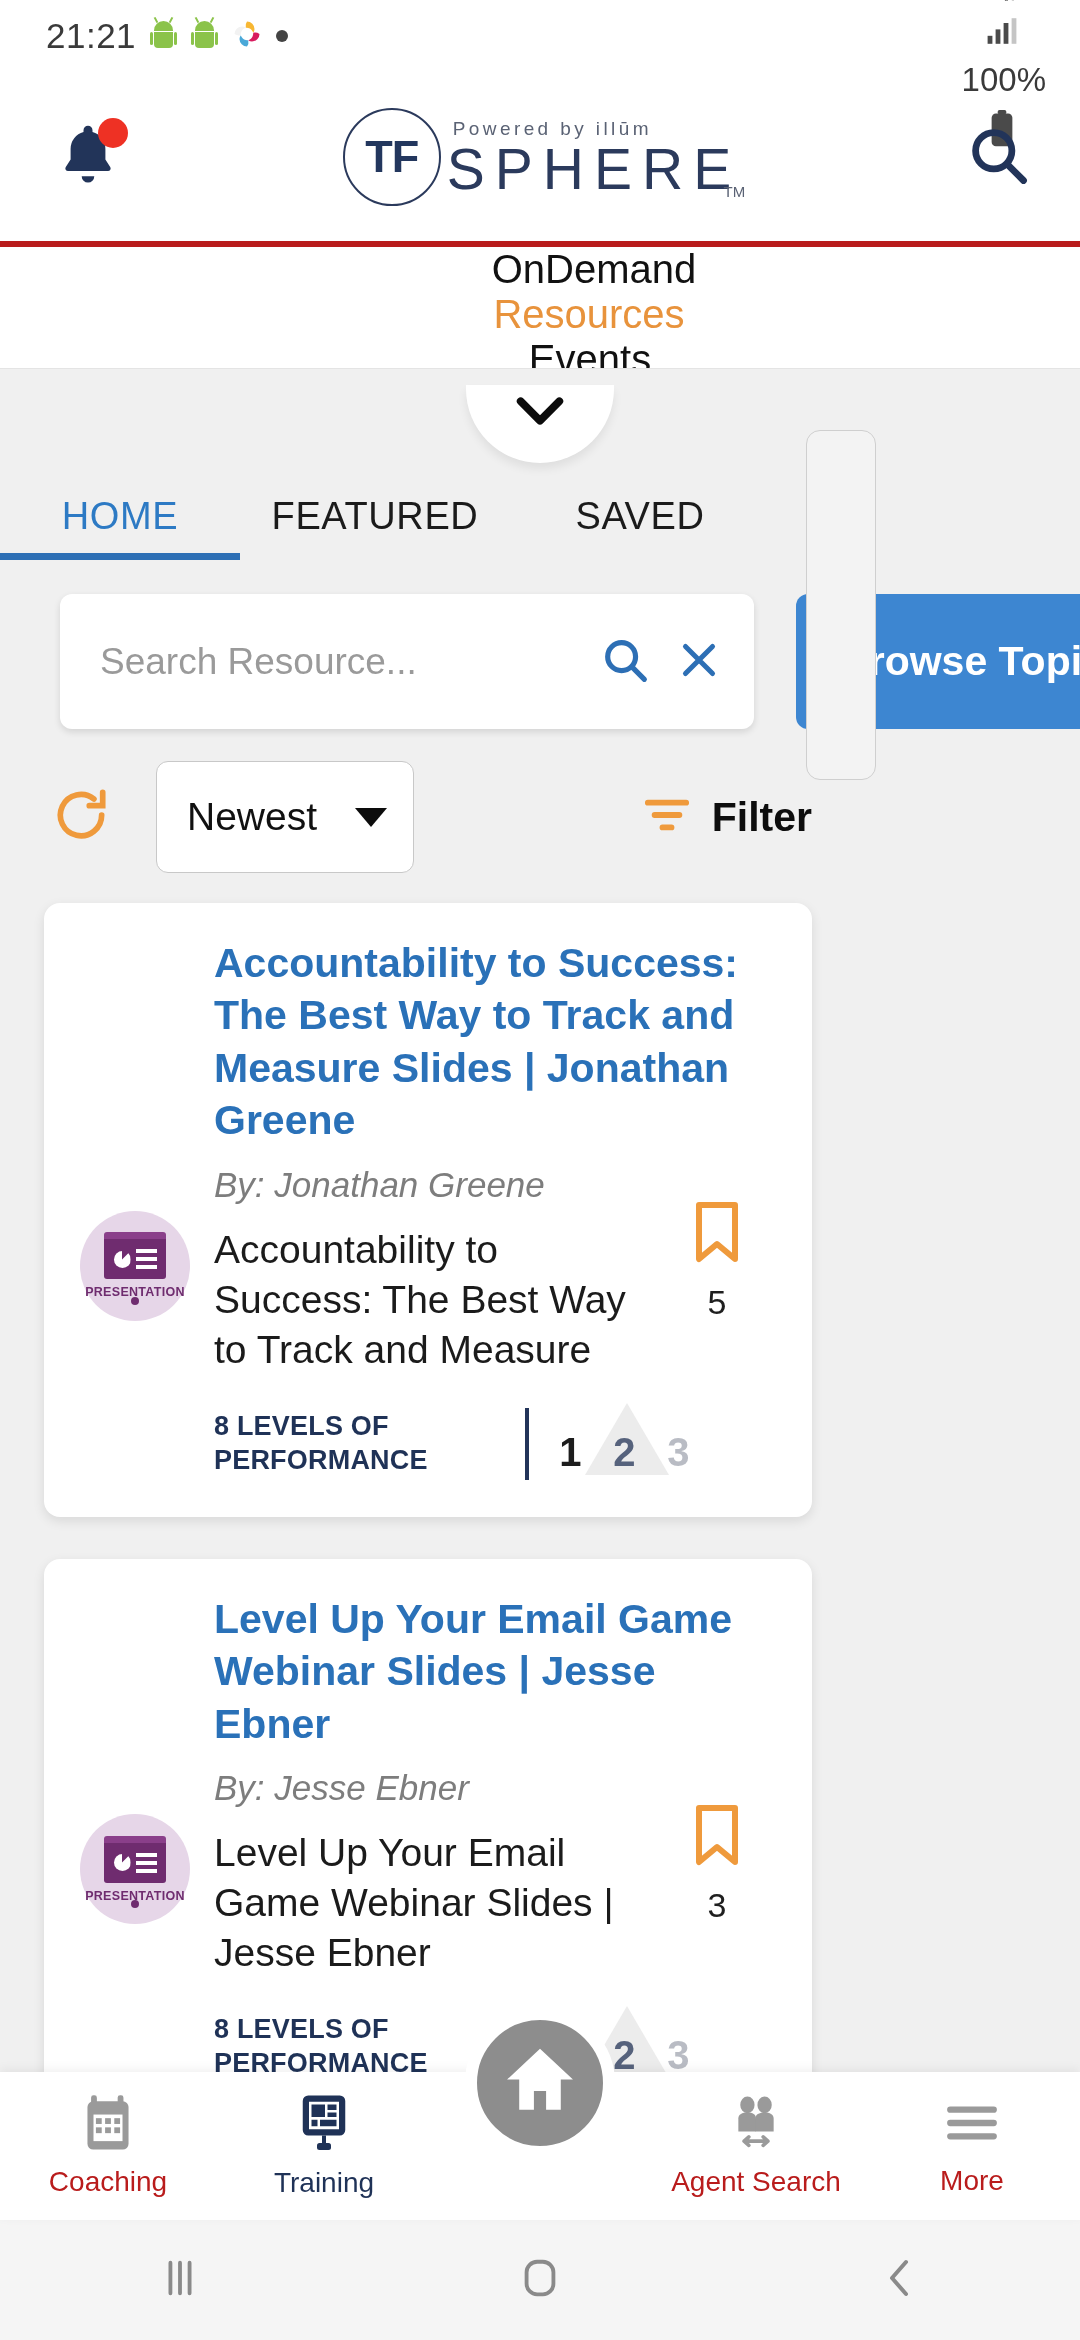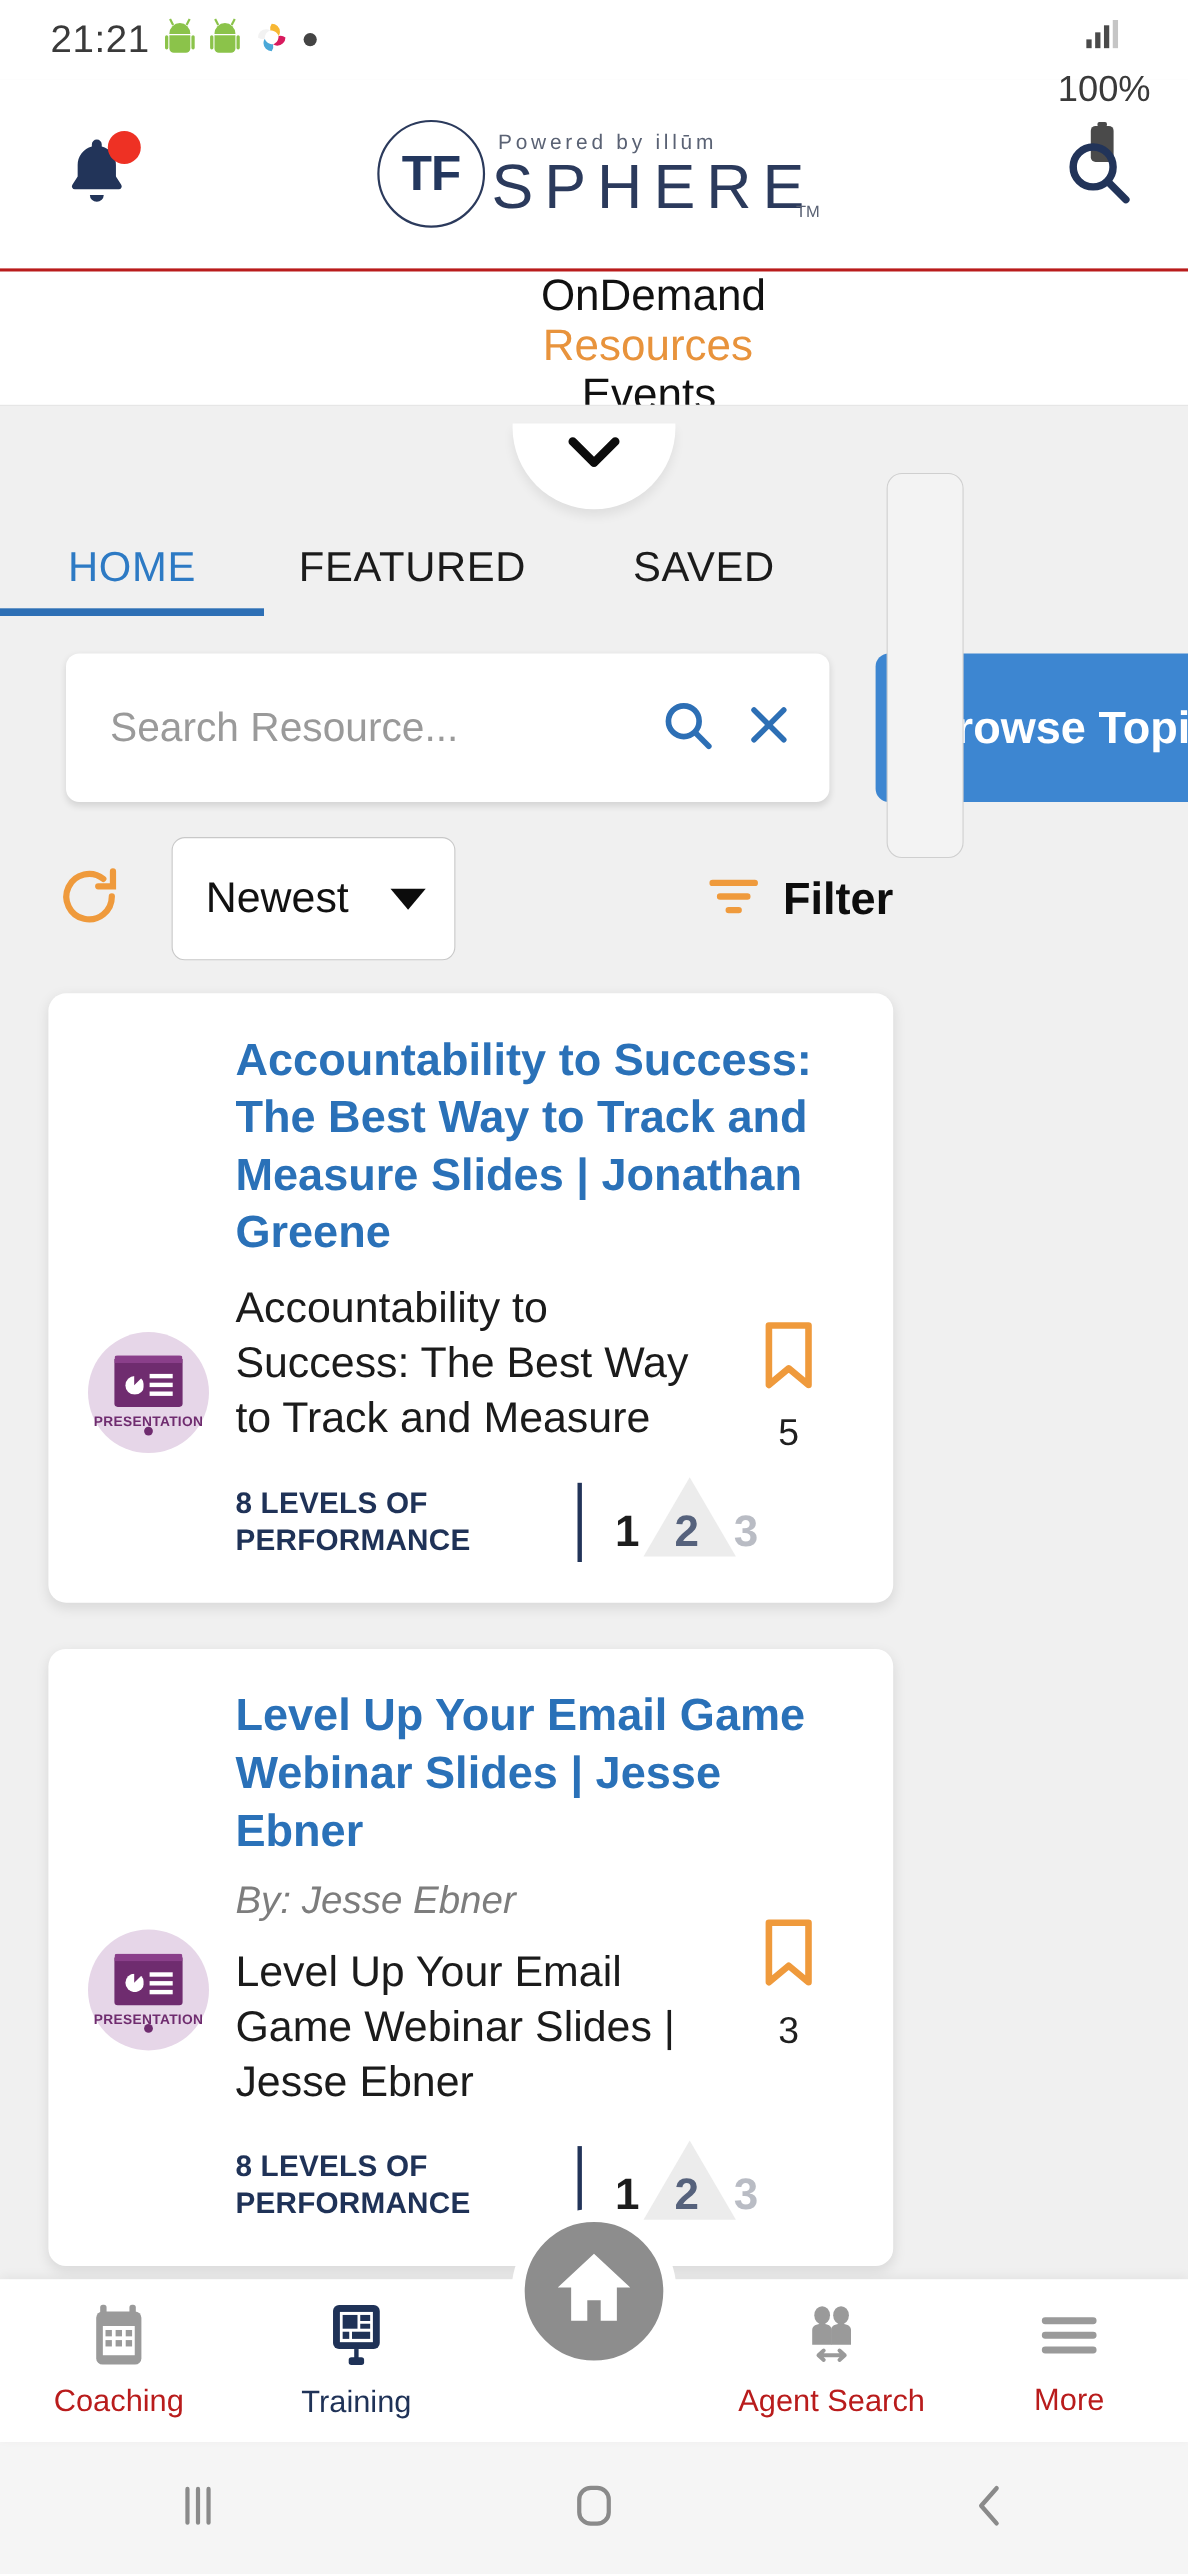--- a/index.html
+++ b/index.html
@@ -30,21 +30,21 @@
   .andy .arm-r { position:absolute; right:0; top:11px; width:3px; height:13px; background:#8BC34A; border-radius:2px;}
   .andy .ant-l { position:absolute; left:5px; top:-4px; width:2px; height:6px; background:#8BC34A; transform:rotate(-28deg);}
   .andy .ant-r { position:absolute; right:5px; top:-4px; width:2px; height:6px; background:#8BC34A; transform:rotate(28deg);}
   .dot-gray { width: 12px; height: 12px; border-radius: 50%; background: #444; }
 
   
   .appbar {
     height: 175px; background: #ffffff;
     display: flex; align-items: center; justify-content: space-between;
     padding: 0 48px 0 52px;
-    border-bottom: 3px solid #b91c1c;
+    border-bottom: 6px solid #b91c1c;
   }
   .bell-wrap { position: relative; width: 78px; height: 78px; }
   .bell-dot {
     position: absolute; right: 2px; top: 0px;
     width: 30px; height: 30px; border-radius: 50%; background: #ee3124;
   }
   .logo { display: flex; align-items: center; gap: 6px; margin-left: -10px; }
   .logo-circle {
     width: 98px; height: 98px; border-radius: 50%;
     border: 2px solid #2b3a5c;
@@ -410,20 +410,21 @@
                     <i></i>
                     <i></i>
                     <i></i>
                   </span>
               </div>
               <span class="pres-stand"></span>
               <span class="pres-label">PRESENTATION</span>
             </div>
           </div>
           <div class="text-col">
+            <div class="byline">By: Jonathan Greene</div>
             <div class="desc">Accountability to Success: The Best Way to Track and Measure</div>
             <div class="levels">
               <span class="levels-text">8 LEVELS OF PERFORMANCE</span>
               <span class="levels-bar"></span>
               <span class="levels-nums">
                 <span class="tri"></span>
                 <span class="n1">1</span>
                 <span class="n2">2</span>
                 <span class="n3">3</span>
               </span>

